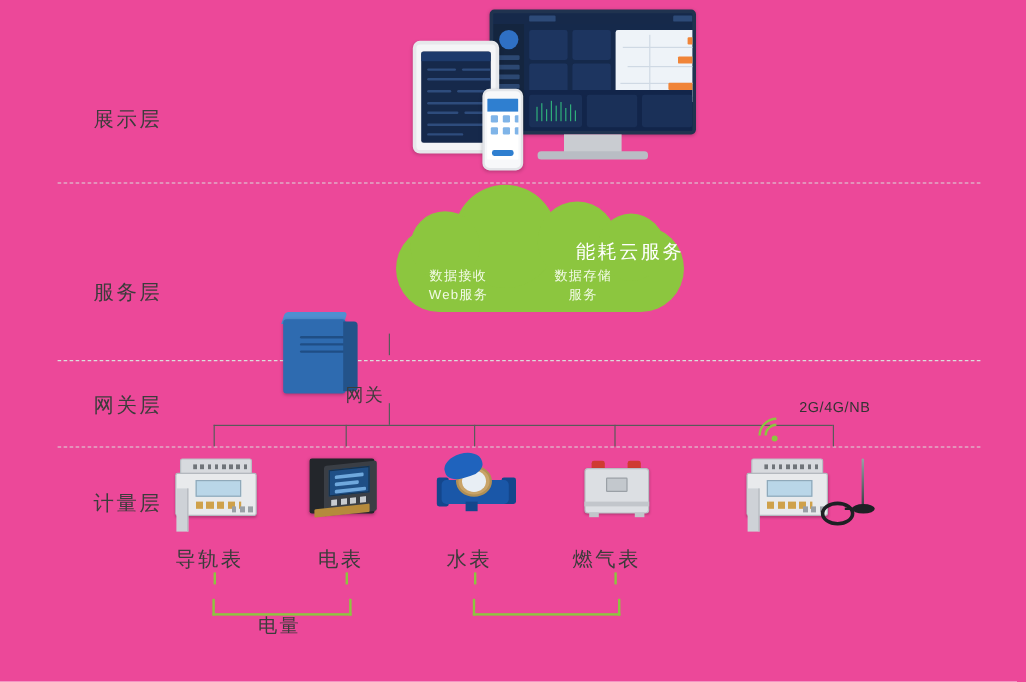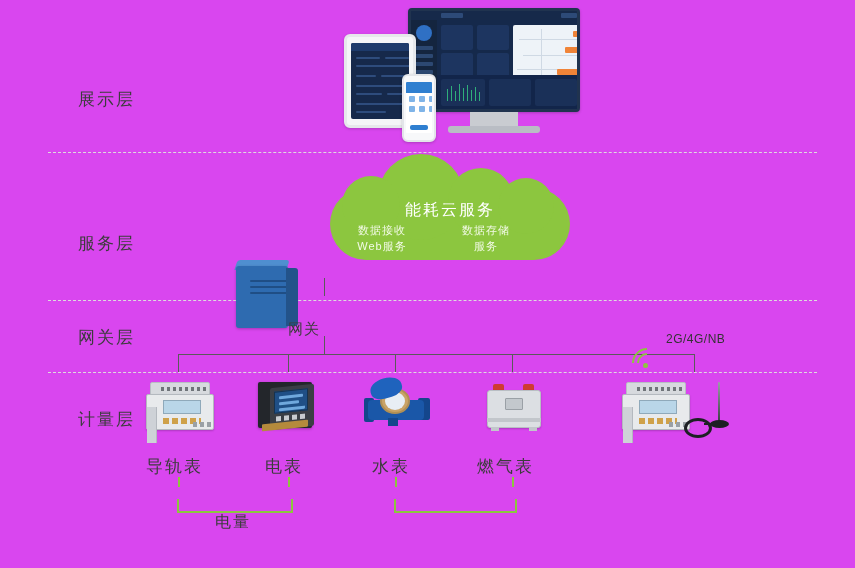--- a/index.html
+++ b/index.html
@@ -3,21 +3,21 @@
 <meta charset="utf-8">
 <style>
   html,body{margin:0;padding:0;}
   body{
     width:855px;height:568px;
     background:#ffffff;
     font-family:"Liberation Sans","DejaVu Sans",sans-serif;
     overflow:hidden;
     position:relative;
   }
-  #stage{position:relative;width:855px;height:568px;background:#d946ef;overflow:hidden;}
+  #stage{position:relative;width:855px;height:568px;background:#ec4899;overflow:hidden;}
 
   
   .sep{position:absolute;left:48px;right:38px;height:0;
        border-top:1px dashed #dcdcdc;}
   .sep.s1{top:152px;}
   .sep.s2{top:300px;}
   .sep.s3{top:372px;}
 
   
   .layer-label{
@@ -74,21 +74,21 @@
   .ph-btn{position:absolute;left:4px;right:4px;bottom:3px;height:5px;background:#2f7fd0;border-radius:2px;}
 
   
   .cloud-wrap{position:absolute;left:330px;top:170px;width:240px;height:108px;}
   .cloud{position:absolute;left:0;top:18px;width:240px;height:72px;background:#8cc63f;border-radius:36px;}
   .cloud:before{content:"";position:absolute;left:48px;top:-34px;width:86px;height:86px;background:#8cc63f;border-radius:50%;}
   .cloud:after{content:"";position:absolute;left:118px;top:-20px;width:66px;height:66px;background:#8cc63f;border-radius:50%;}
   .cloud-lobe{position:absolute;background:#8cc63f;border-radius:50%;}
   .cl1{left:12px;top:6px;width:58px;height:58px;}
   .cl2{left:168px;top:8px;width:56px;height:56px;}
-  .cloud-text{position:absolute;left:0;right:0;top:30px;text-align:center;z-index:5;}
+  .cloud-text{position:absolute;left:0;right:0;top:30px;text-align:right;z-index:5;}
   .cloud-title{font-size:16px;color:#ffffff;letter-spacing:2px;}
   .cloud-subs{position:absolute;left:0;right:0;top:52px;z-index:5;
     display:flex;flex-wrap:wrap;}
   .cloud-sub{width:104px;text-align:center;font-size:11px;color:#f2fae6;
     letter-spacing:1px;line-height:16px;}
 
   
   .gw-wrap{position:absolute;left:228px;top:258px;width:110px;height:78px;}
   .gw-body{position:absolute;left:8px;top:8px;width:52px;height:62px;background:#2e6bb0;
     border-radius:3px;box-shadow:0 1px 3px rgba(0,0,0,.25);}

